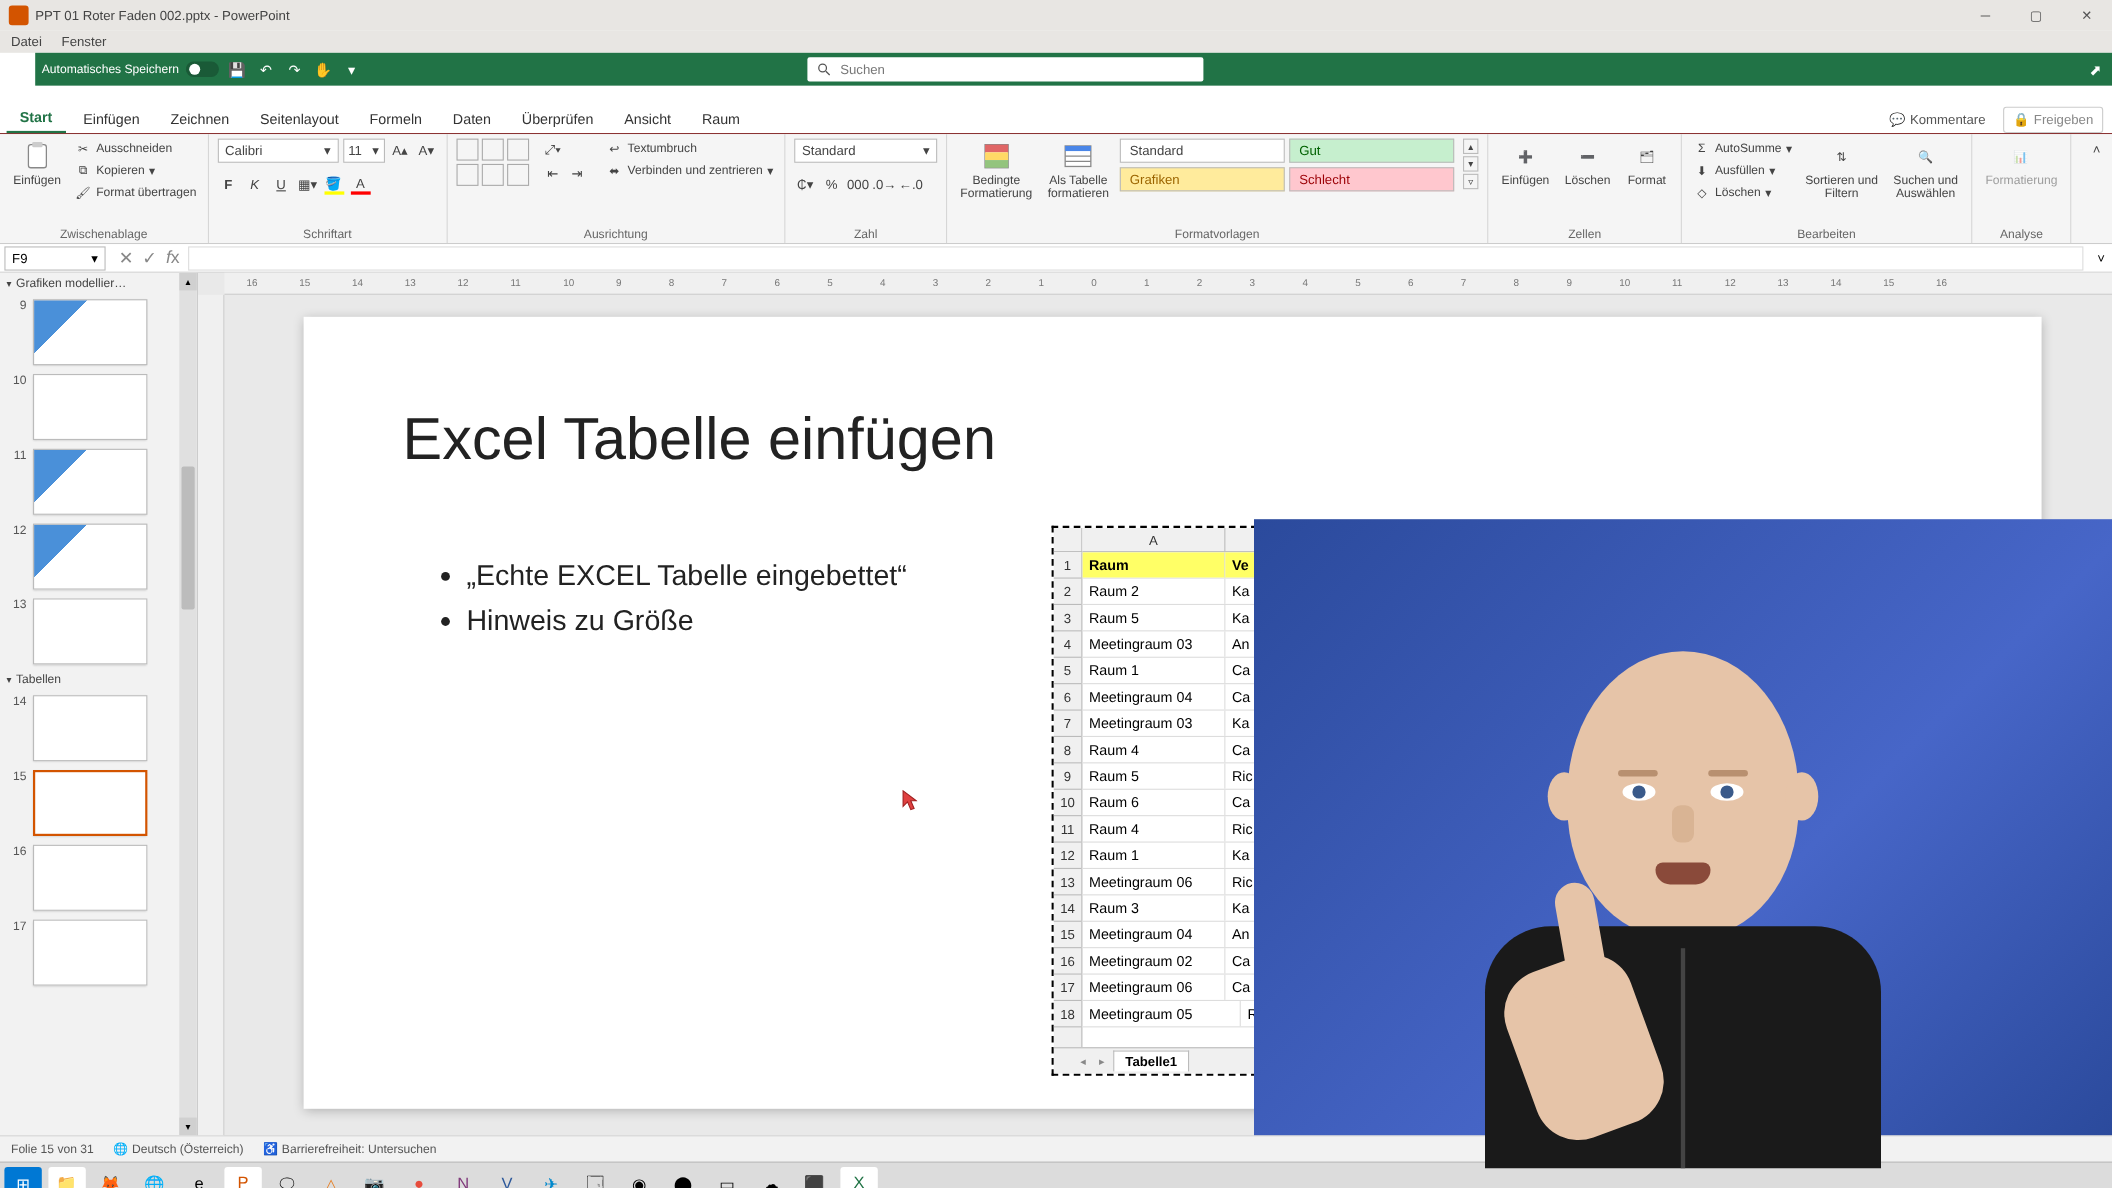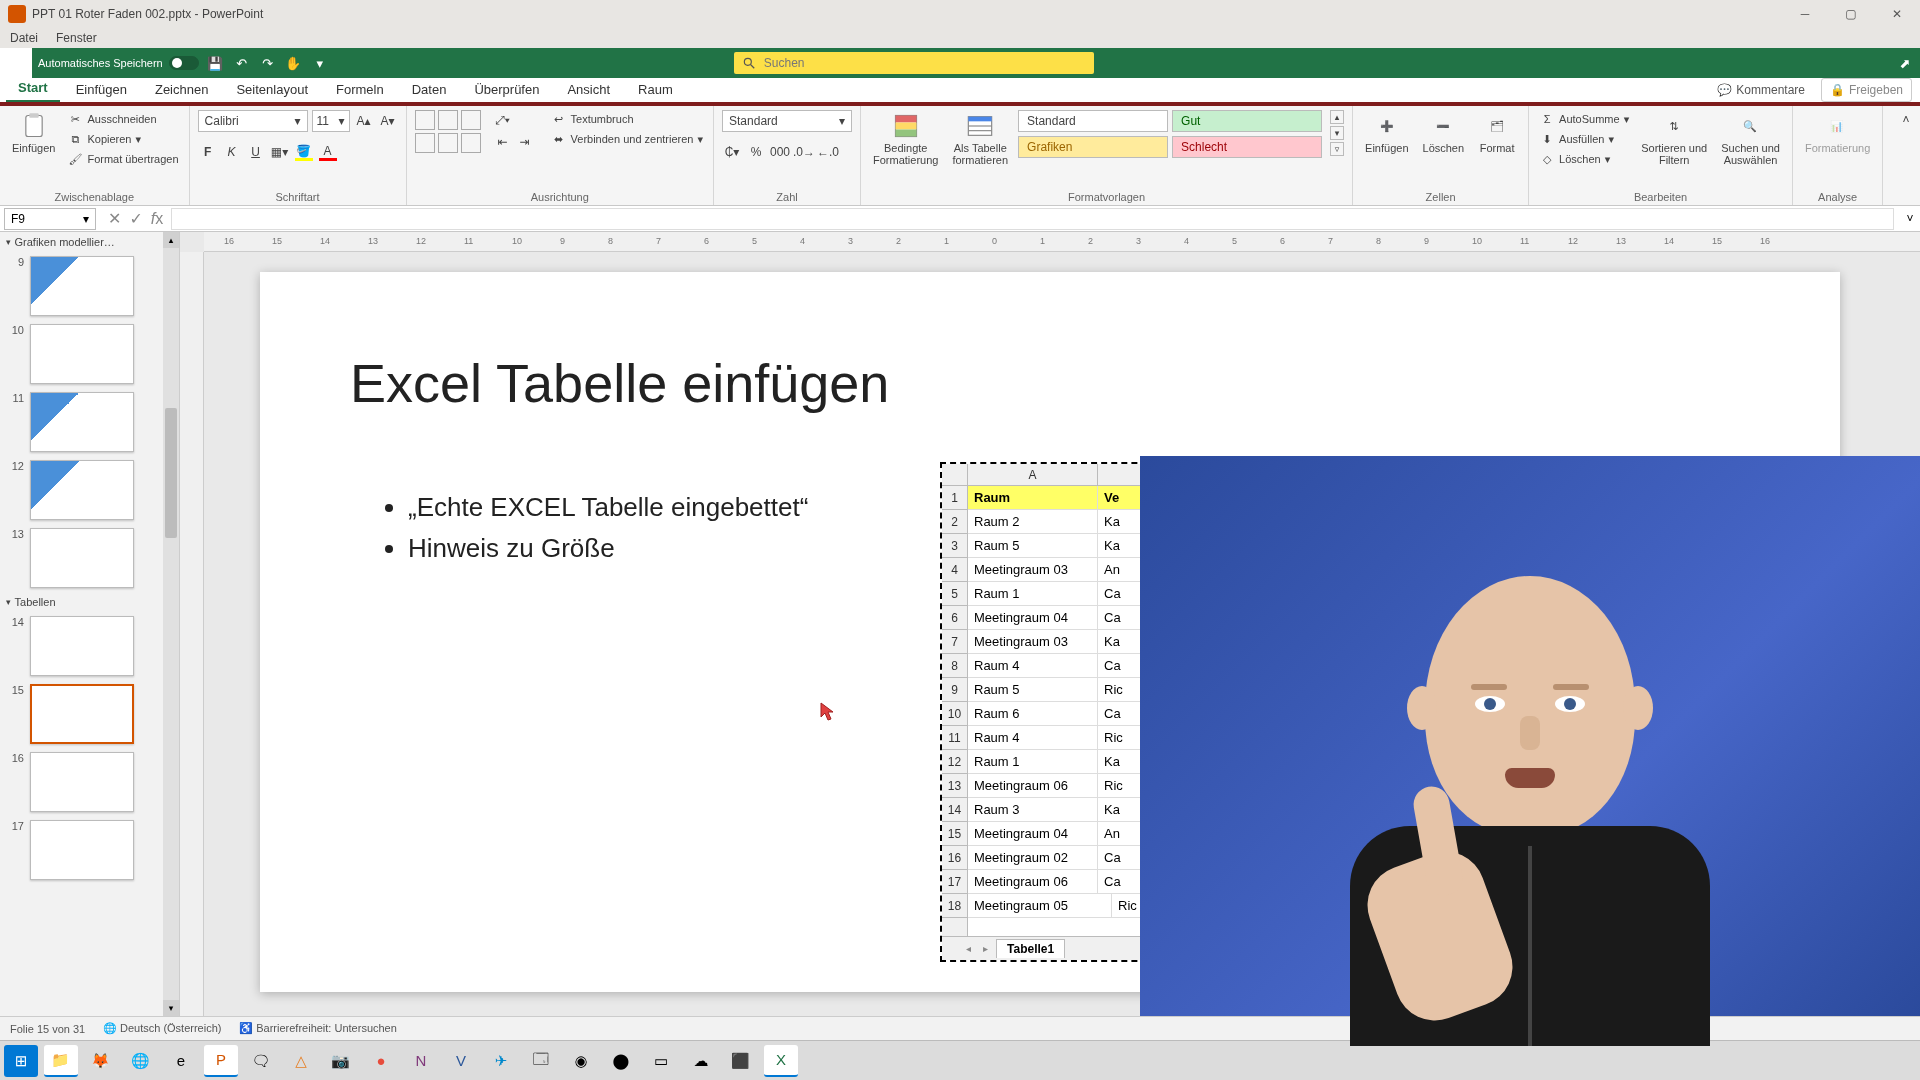--- a/index.html
+++ b/index.html
@@ -13,26 +13,26 @@
   .win-btn {width:46px; height:28px; display:flex; align-items:center; justify-content:center; color:#555; font-size:12px;}
 
   .menu-bar {height:20px; background:#e8e6e3; display:flex; align-items:center; gap:18px; padding-left:10px; font-size:12px; color:#444;}
 
   
   .qat {height:30px; background:#217346; display:flex; align-items:center; color:#fff; padding:0 6px; gap:8px;margin-left:32px;}
   .qat .auto-save {font-size:11px; display:flex; align-items:center; gap:6px;}
   .toggle {width:30px; height:14px; border:1px solid #1a5a37; border-radius:8px; position:relative; background:#1a5a37;}
   .toggle::after{content:""; width:10px; height:10px; background:#fff; border-radius:50%; position:absolute; top:1px; left:2px;}
   .qat-icon {width:18px; height:18px; display:flex; align-items:center; justify-content:center; color:#fff; font-size:13px;}
-  .search-box {margin-left:auto; margin-right:auto; width:360px; height:22px; background:#fde047; border-radius:2px; display:flex; align-items:center; gap:8px; padding:0 8px; color:#777; font-size:12px;}
+  .search-box {margin-left:auto; margin-right:auto; width:360px; height:22px; background:#ffffff; border-radius:2px; display:flex; align-items:center; gap:8px; padding:0 8px; color:#777; font-size:12px;}
   .search-box svg{width:14px;height:14px;color:#555;}
   .qat .right-icon {margin-left:auto; color:#fff;}
 
   
-  .tabs {height:28px; background:#fff; border-bottom:4px solid #7f1d1d; display:flex; align-items:flex-end; padding-left:6px; gap:4px; font-size:13px; color:#333;}
+  .tabs {height:44px; background:#fff; border-bottom:1px solid #7f1d1d; display:flex; align-items:flex-end; padding-left:6px; gap:4px; font-size:13px; color:#333;}
   .tab {padding:5px 12px; cursor:default;}
   .tab.active {color:#217346; border-bottom:2px solid #217346; font-weight:600;}
   .tabs .right-actions{margin-left:auto; display:flex; gap:8px; padding-right:8px;}
   .r-action{display:flex; align-items:center; gap:4px; color:#555; font-size:12px; padding:4px 8px;}
   .r-action.share{border:1px solid #ccc; border-radius:3px; color:#888;}
 
   
   .ribbon {height:100px; background:#f5f5f5; border-bottom:1px solid #c8c8c8; display:flex; font-size:12px; color:#444;}
   .group {border-right:1px solid #d6d6d6; padding:4px 8px 2px 8px; display:flex; flex-direction:column; justify-content:space-between;}
   .group-name {text-align:center; font-size:11px; color:#666; padding-top:2px;}
@@ -83,21 +83,21 @@
   .thumb-num{font-size:11px;color:#555;width:18px;text-align:right;}
   .thumb-img{width:104px;height:60px;background:#fff;border:1px solid #bbb;box-shadow:0 1px 2px rgba(0,0,0,.2);display:flex;align-items:center;justify-content:center;font-size:8px;color:#888;overflow:hidden;}
   .thumb.selected .thumb-img{border:2px solid #d35400;}
   .thumb-mini{background:linear-gradient(135deg,#4a90d9 30%,#fff 30%);}
 
   .slide-area{flex:1;position:relative;background:#e9e9e9;}
   .ruler-h{position:absolute;left:24px;right:0;top:0;height:20px;background:#f0f0f0;border-bottom:1px solid #ccc;font-size:9px;color:#777;}
   .ruler-h .ticks{position:relative;height:100%;}
   .ruler-h .tick{position:absolute;top:4px;font-size:9px;}
   .ruler-v{position:absolute;left:0;top:20px;bottom:0;width:24px;background:#f0f0f0;border-right:1px solid #ccc;}
-  .slide{position:absolute;left:80px;top:40px;width:1580px;height:720px;background:#fff;box-shadow:0 2px 10px rgba(0,0,0,.25);}
+  .slide{position:absolute;left:96px;top:40px;width:1580px;height:720px;background:#fff;box-shadow:0 2px 10px rgba(0,0,0,.25);}
   .slide-title{position:absolute;left:90px;top:80px;font-size:54px;font-weight:400;color:#222;}
   .bullets{position:absolute;left:120px;top:220px;font-size:26px;color:#222;}
   .bullets li{margin-bottom:10px;list-style:disc;margin-left:28px;}
 
   
   .excel-obj{position:absolute;left:680px;top:190px;width:560px;height:500px;border:2px dashed #000;background:#fff;}
   .xl-corner{position:absolute;left:0;top:0;width:26px;height:22px;background:#f0f0f0;border-right:1px solid #bbb;border-bottom:1px solid #bbb;}
   .xl-cols{position:absolute;left:26px;right:14px;top:0;height:22px;display:flex;background:#f0f0f0;border-bottom:1px solid #bbb;}
   .xl-col{border-right:1px solid #bbb;text-align:center;font-size:12px;line-height:22px;color:#333;}
   .xl-rows{position:absolute;left:0;top:22px;bottom:24px;width:26px;background:#f0f0f0;border-right:1px solid #bbb;}

